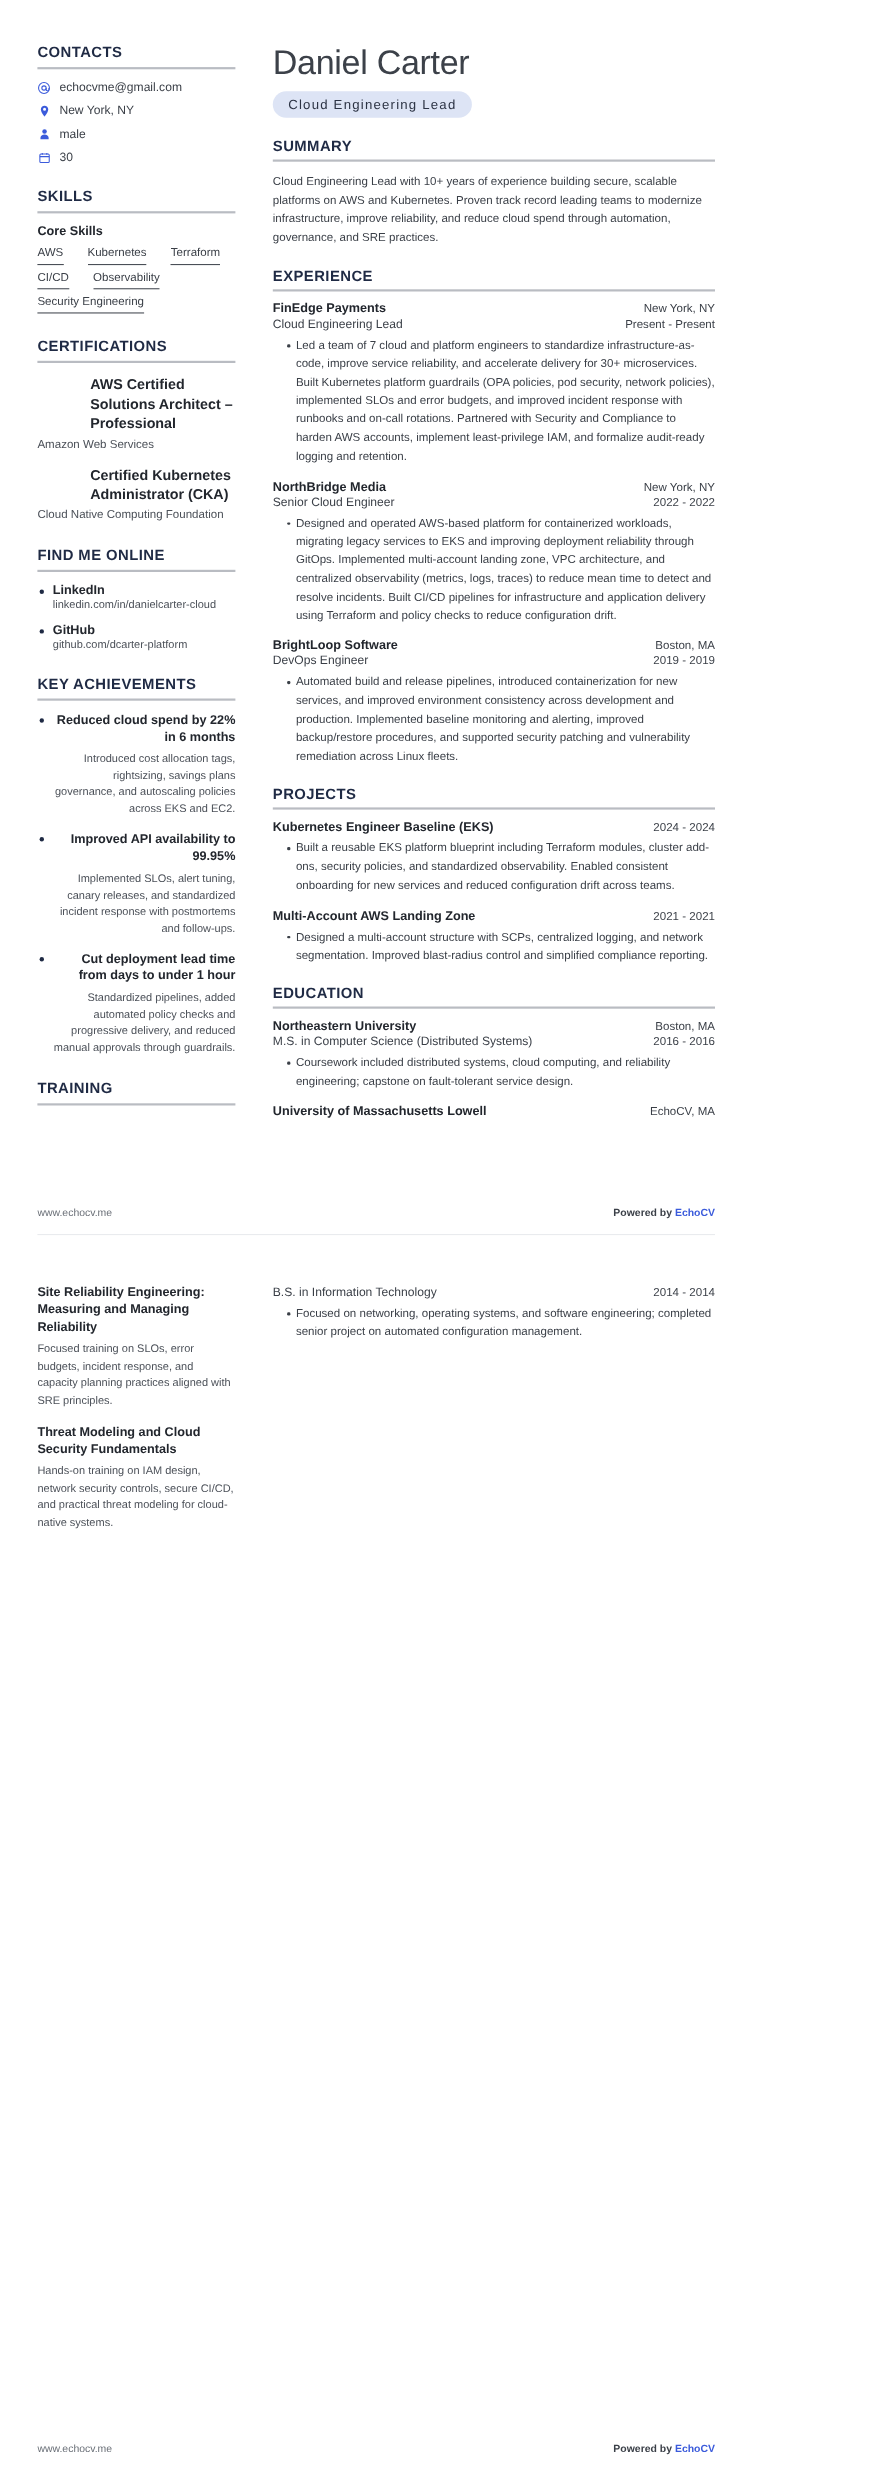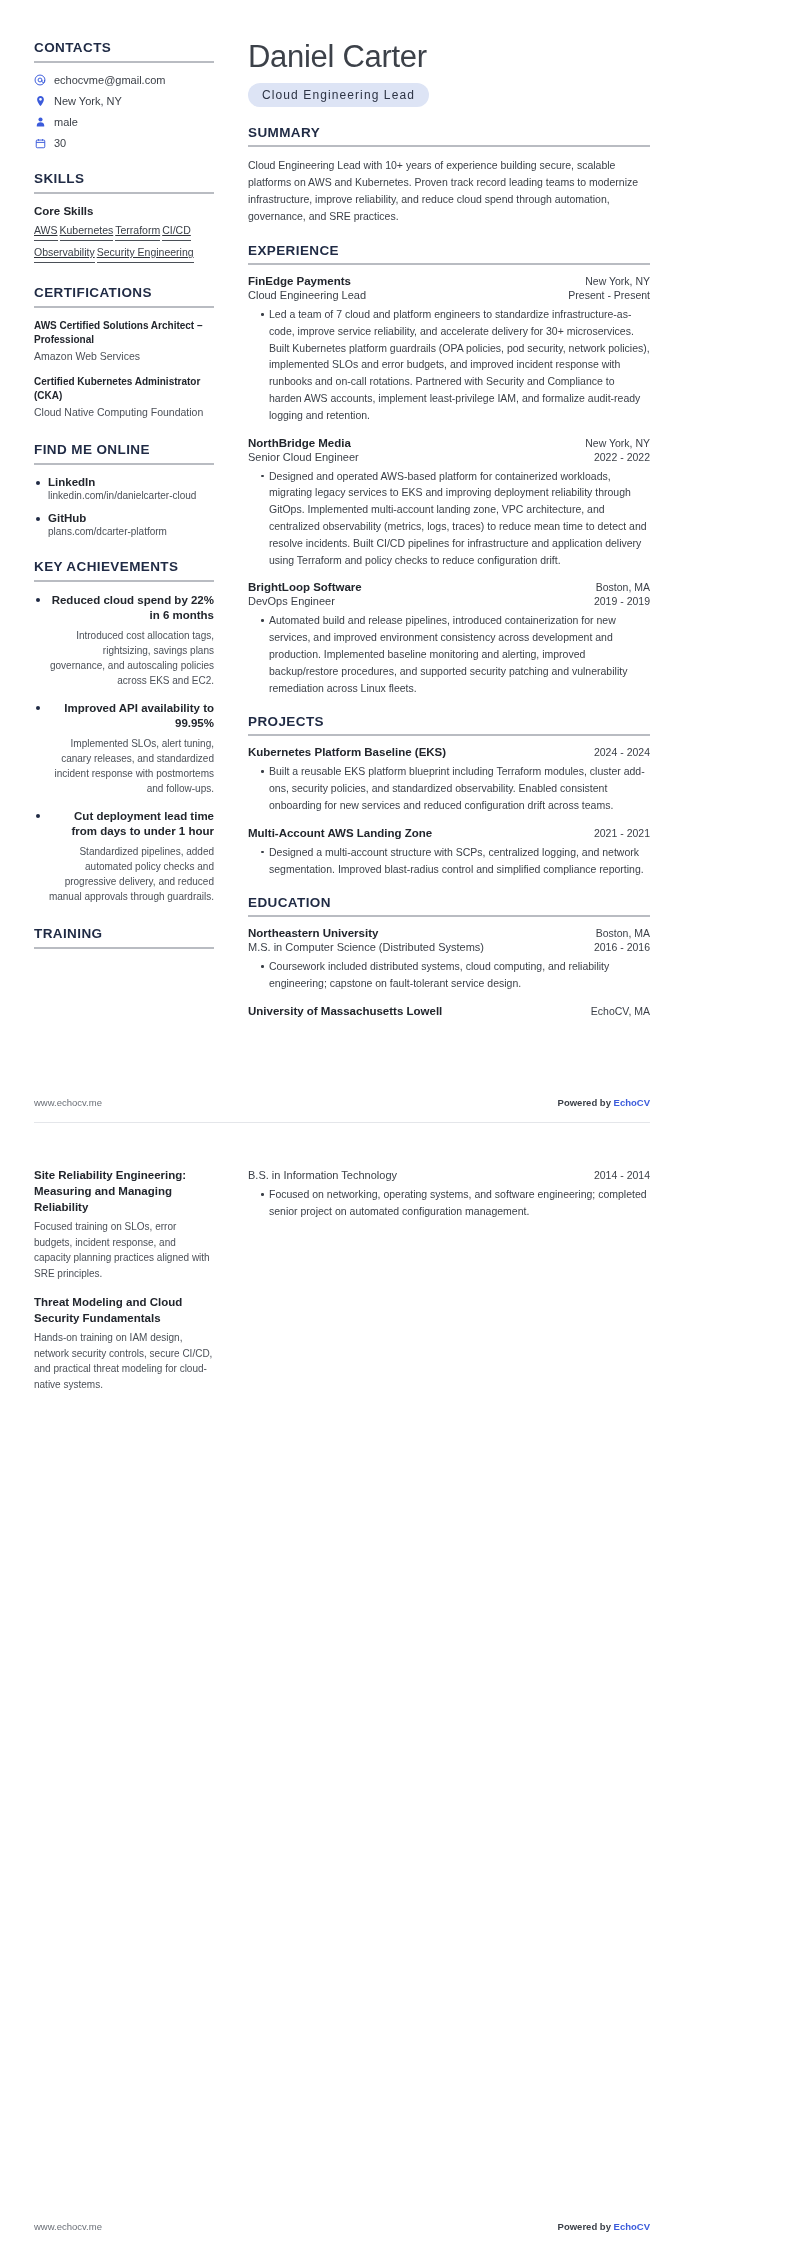--- a/index.html
+++ b/index.html
@@ -73,37 +73,37 @@
 
   .skills-group-title {
     font-size: 11.5px;
     font-weight: bold;
     color: #22262d;
     margin-bottom: 7px;
   }
   .skill-tags {
     display: flex;
     flex-wrap: wrap;
-    gap: 5px 2px;
-    text-decoration: underline;
+    gap: 5px 22px;
   }
   .skill-tag {
     font-size: 10.5px;
     color: #3a3f47;
     padding-bottom: 3px;
     border-bottom: 1.5px solid #4a4f57;
     line-height: 1.25;
   }
 
   .cert-item { margin-bottom: 12px; }
   .cert-name {
-    font-size: 10px;
+    font-size: 13px;
     font-weight: bold;
     color: #22262d;
     line-height: 1.35;
+    margin-left: 48px;
   }
   .cert-org {
     font-size: 10.5px;
     color: #4b5058;
     margin-top: 3px;
     line-height: 1.35;
   }
 
   .online-item {
     margin-bottom: 11px;
@@ -386,21 +386,21 @@
 
       <section class="side-section">
         <div class="side-heading">FIND ME ONLINE</div>
         <div class="side-rule"></div>
         <div class="online-item">
           <div class="online-label">LinkedIn</div>
           <div class="online-url">linkedin.com/in/danielcarter-cloud</div>
         </div>
         <div class="online-item">
           <div class="online-label">GitHub</div>
-          <div class="online-url">plans.com/dcarter-platform</div>
+          <div class="online-url">github.com/dcarter-platform</div>
         </div>
       </section>
 
       <section class="side-section">
         <div class="side-heading">KEY ACHIEVEMENTS</div>
         <div class="side-rule"></div>
         <div class="ach-item">
           <div class="ach-title">Reduced cloud spend by 22% in 6 months</div>
           <div class="ach-desc">Introduced cost allocation tags, rightsizing, savings plans governance, and autoscaling policies across EKS and EC2.</div>
         </div>
@@ -481,21 +481,21 @@
         </div>
       </section>
 
       
       <section class="main-section">
         <div class="main-heading">PROJECTS</div>
         <div class="main-rule"></div>
 
         <div class="entry">
           <div class="entry-top">
-            <span class="entry-org">Kubernetes Platform Baseline (EKS)</span>
+            <span class="entry-org">Kubernetes Engineer Baseline (EKS)</span>
             <span class="entry-dates">2024  -  2024</span>
           </div>
           <ul class="bullets">
             <li>Built a reusable EKS platform blueprint including Terraform modules, cluster add-ons, security policies, and standardized observability. Enabled consistent onboarding for new services and reduced configuration drift across teams.</li>
           </ul>
         </div>
 
         <div class="entry">
           <div class="entry-top">
             <span class="entry-org">Multi-Account AWS Landing Zone</span>

